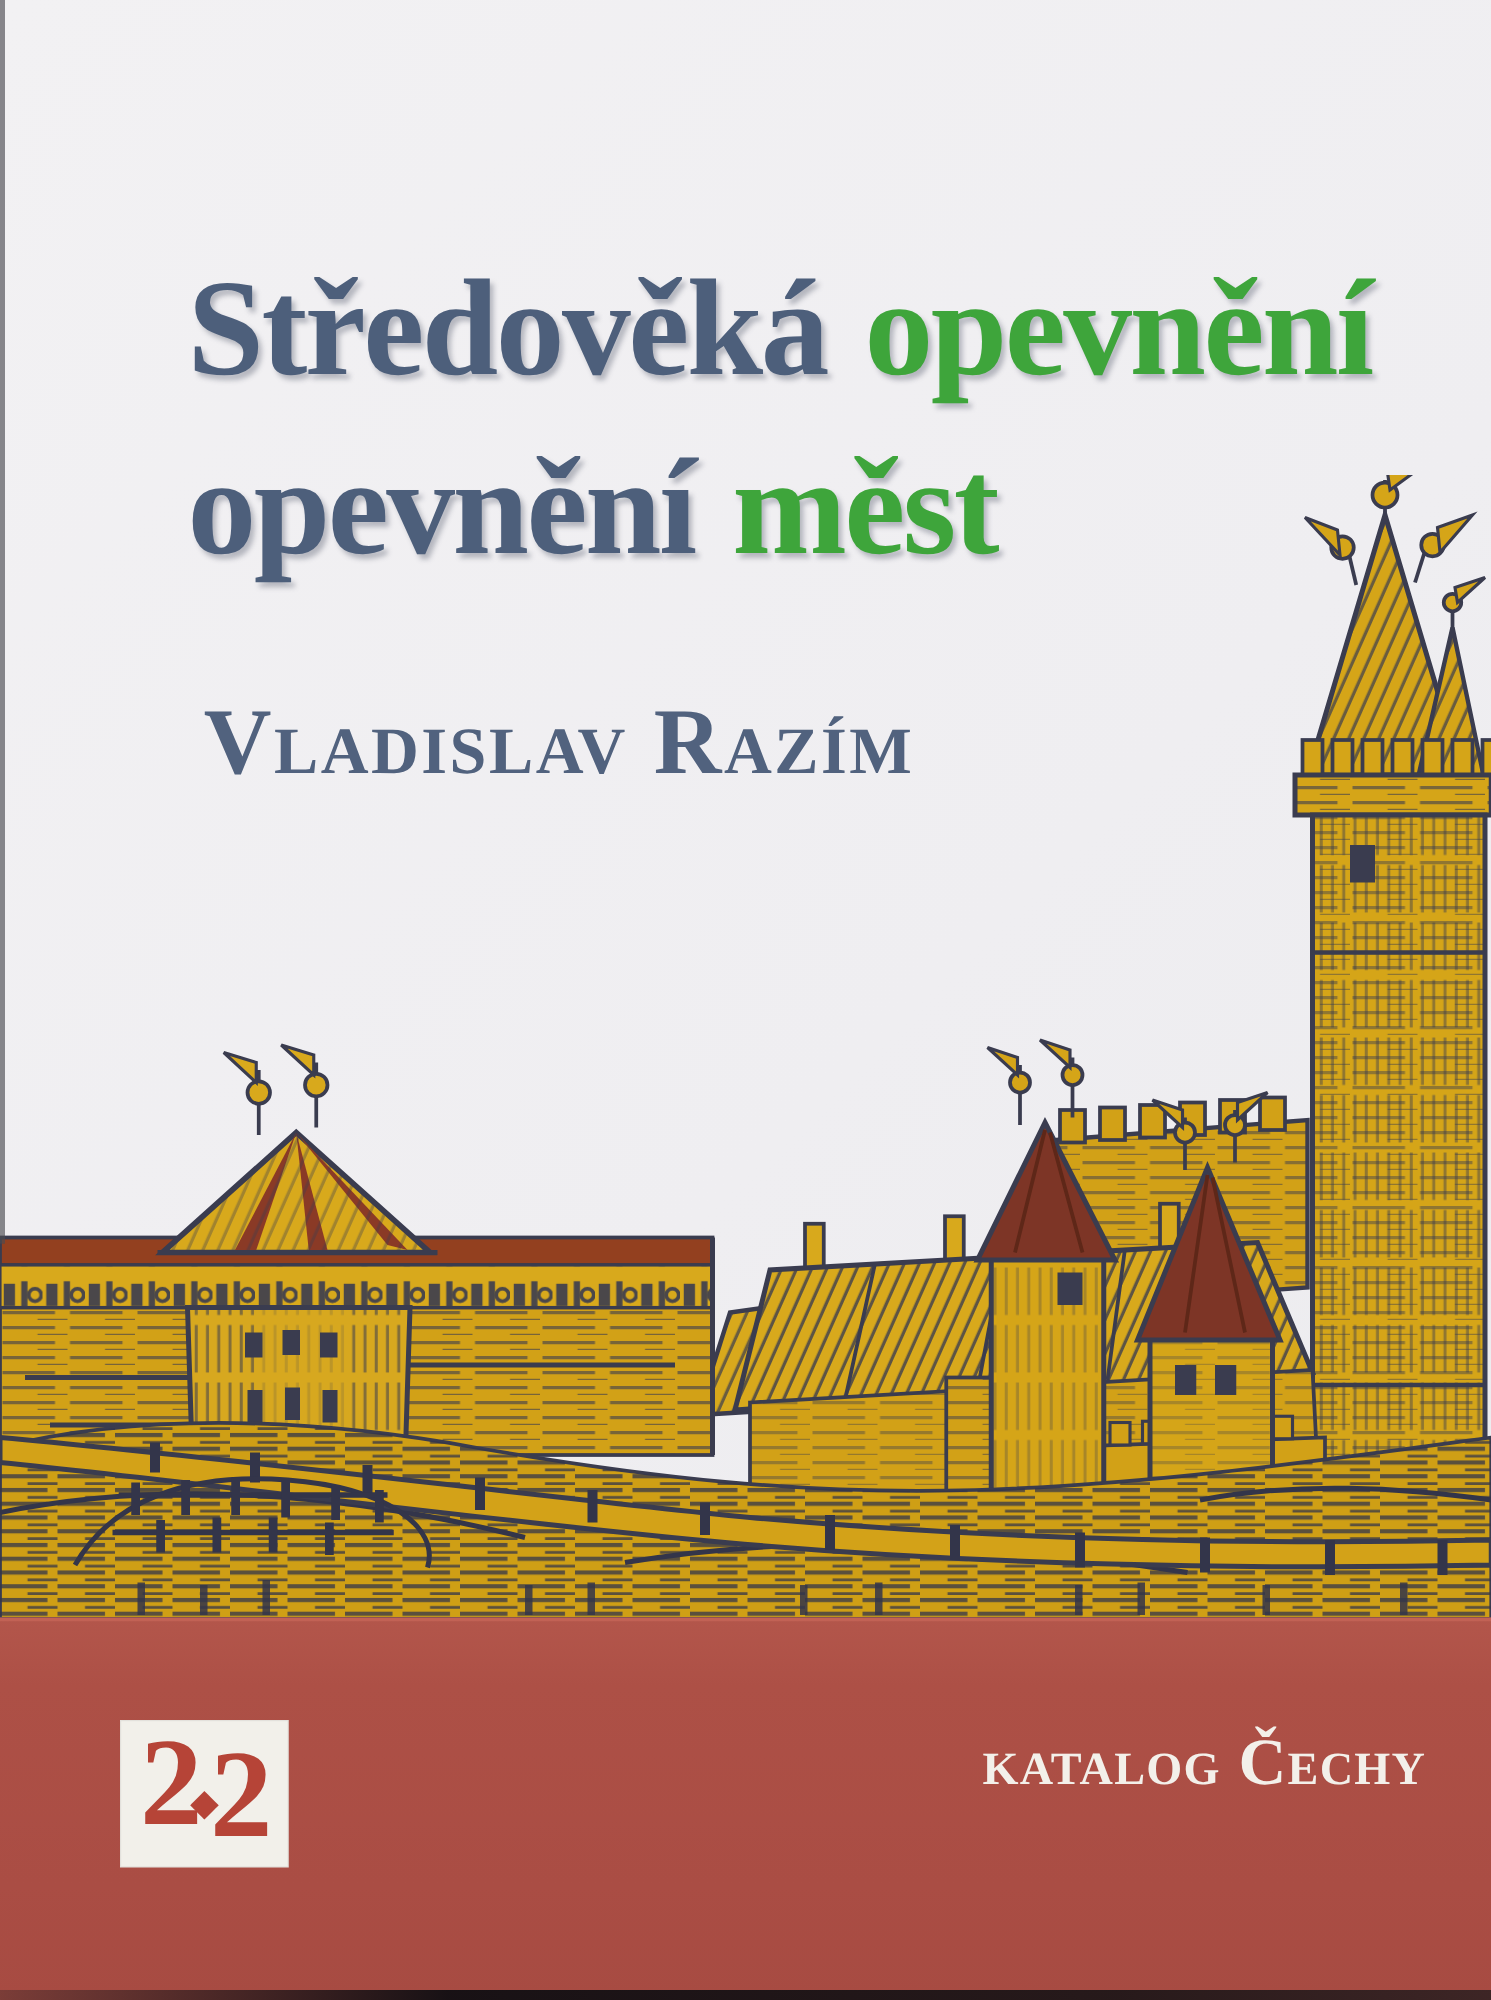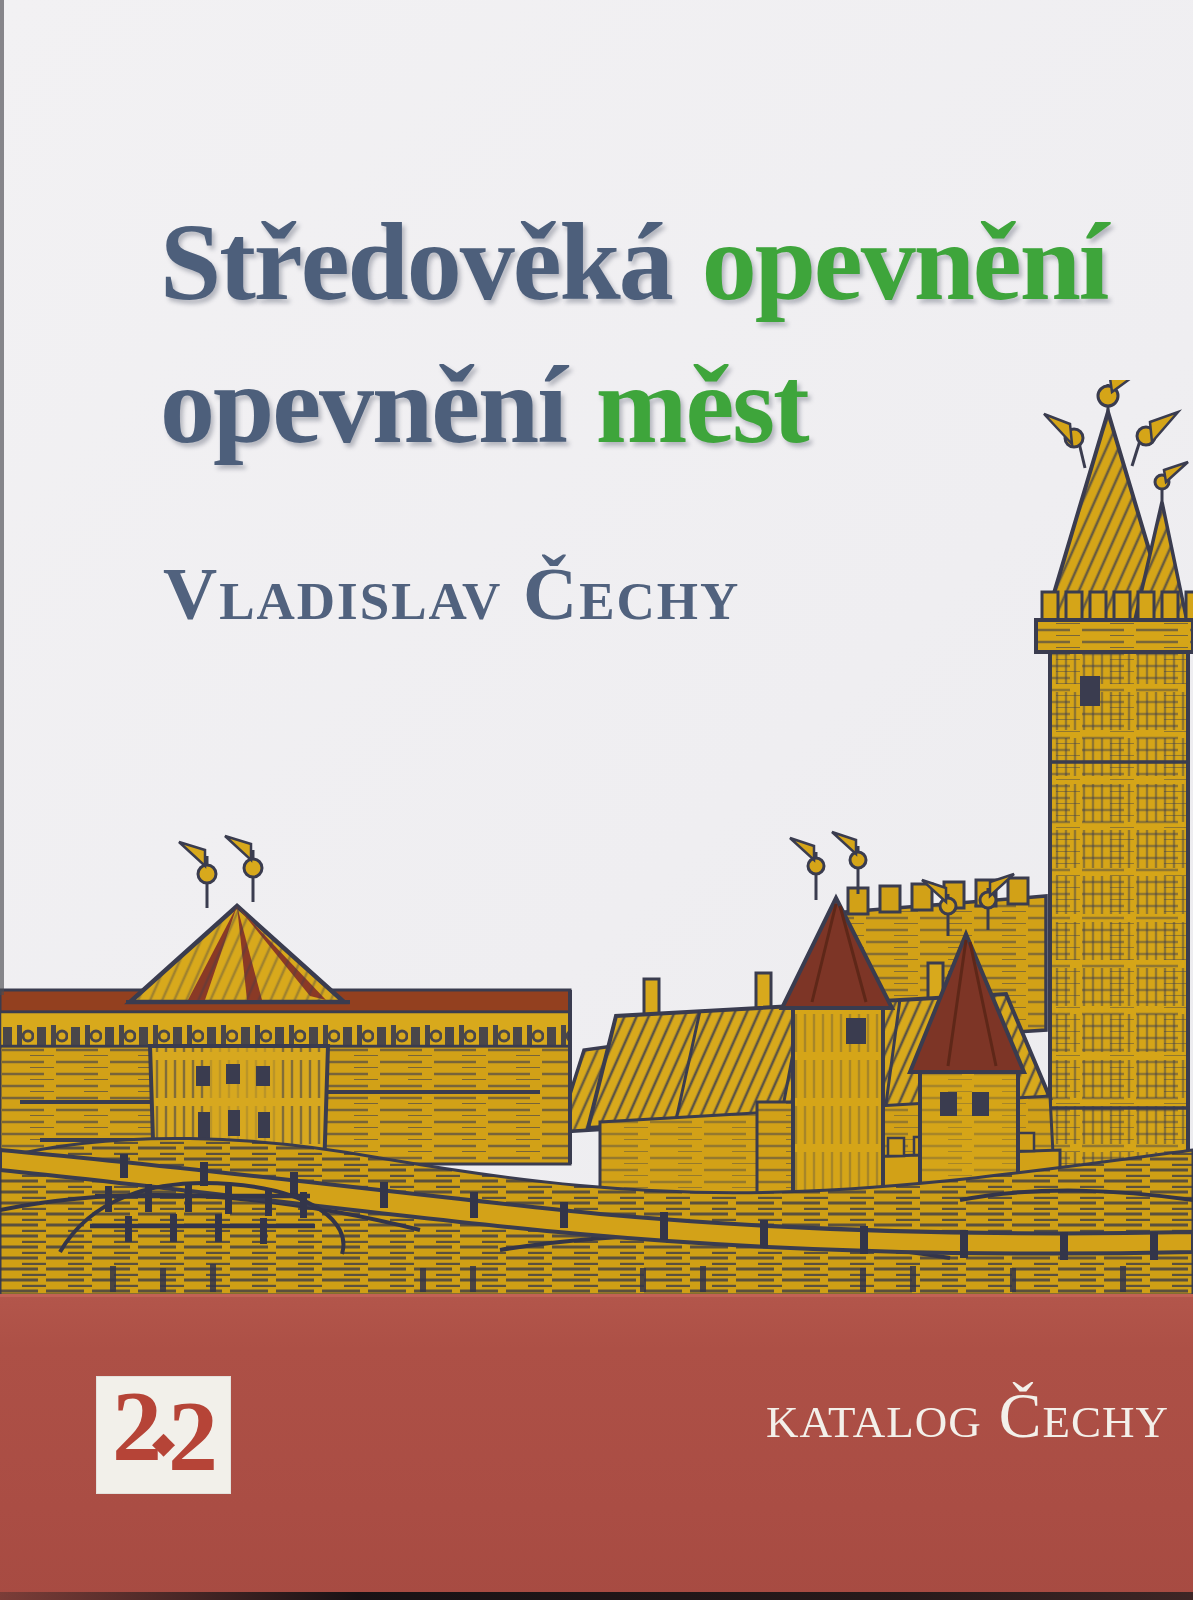--- a/index.html
+++ b/index.html
@@ -6,21 +6,21 @@
   #cover{
     position:relative;
     width:1193px;height:1600px;
     margin:0 auto;
     background:linear-gradient(135deg,#f2f1f3 0%,#efeef1 55%,#ebebee 100%);
     overflow:hidden;
     font-family:"Liberation Serif", serif;
   }
   
   .title{
-    position:absolute;left:160px;top:191px;
+    position:absolute;left:150px;top:191px;
     font-size:110px;font-weight:bold;line-height:143px;
     letter-spacing:-2px;white-space:nowrap;
     text-shadow:3px 4px 4px rgba(108,112,128,.45);
   }
   .title .w-blue{color:#4d5f7b;}
   .title .w-green{color:#3ea53b;}
   .title .gap{margin-right:30px;}
   .author{
     position:absolute;left:163px;top:556px;
     font-size:75px;font-weight:600;line-height:1;
@@ -44,22 +44,22 @@
     position:absolute;font-size:100px;font-weight:bold;line-height:1;
     color:#b64437;font-family:"Liberation Serif",serif;
   }
   .badge-box .d1{left:16px;top:0px;}
   .badge-box .d2{left:72px;top:10px;}
   .badge-box .dot{
     position:absolute;left:56px;top:52px;font-size:30px;line-height:1;
     color:#b64437;
   }
   .series{
-    position:absolute;right:24px;top:90px;
-    font-size:64px;font-weight:400;line-height:1;
+    position:absolute;right:52px;top:90px;
+    font-size:53px;font-weight:700;line-height:1;
     font-variant:small-caps;color:#f3f0ea;letter-spacing:1px;
     white-space:nowrap;
   }
   
   .edge-left{
     position:absolute;left:0;top:0;width:4px;height:995px;
     background:#4b4b52;opacity:.65;
   }
   .edge-bottom{
     position:absolute;left:0;bottom:0;width:1193px;height:8px;
@@ -71,21 +71,21 @@
 </head>
 <body>
 
 <div id="cover">
 
   <div class="title">
     <div><span class="w-blue gap">Středověká</span><span class="w-green">opevnění</span></div>
     <div><span class="w-blue gap">opevnění</span><span class="w-green">měst</span></div>
   </div>
 
-  <div class="author">Vladislav Čechy</div>
+  <div class="author">Vladislav Razím</div>
 
   <svg class="illu" width="1193" height="915" viewBox="0 380 1193 915">
     <defs>
       <pattern id="pH" patternUnits="userSpaceOnUse" width="54" height="12">
         <path d="M2 6 H44" stroke="#3a3c4f" stroke-width="2.6" fill="none"></path>
         <path d="M30 12 H54" stroke="#3a3c4f" stroke-width="2" fill="none"></path>
       </pattern>
       <pattern id="pHd" patternUnits="userSpaceOnUse" width="46" height="11">
         <path d="M0 4 H38" stroke="#33354a" stroke-width="3.2" fill="none"></path>
         <path d="M22 10 H46" stroke="#33354a" stroke-width="2.4" fill="none"></path>

